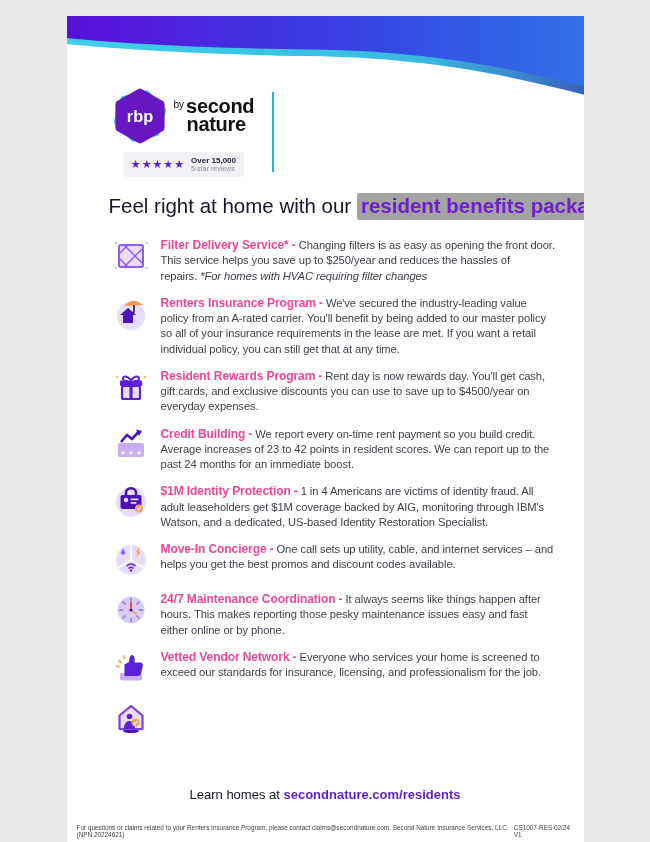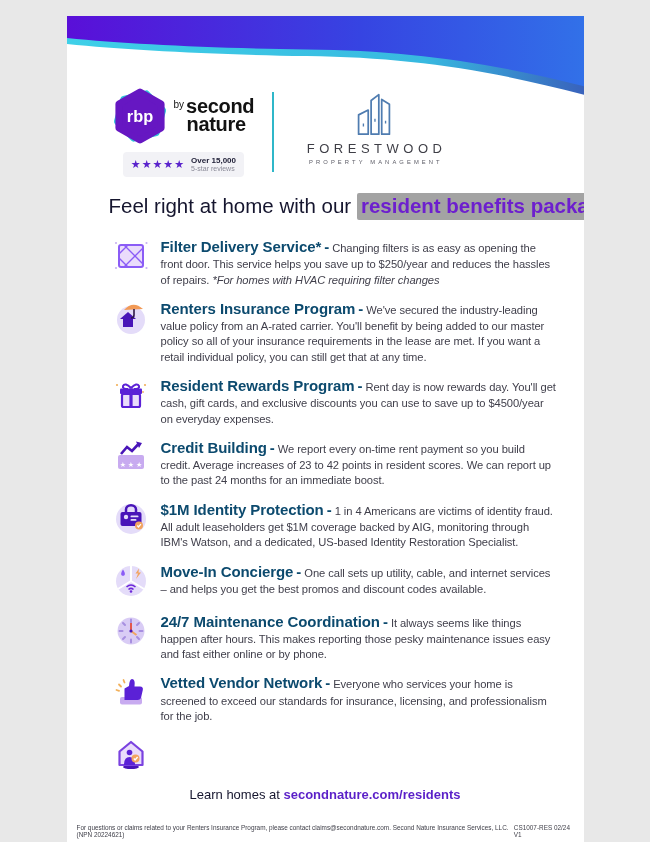--- a/index.html
+++ b/index.html
@@ -23,21 +23,21 @@
   .fw-col{display:flex;flex-direction:column;align-items:center;margin-left:10px;margin-top:-2px;}
   .fw-name{font-size:13px;letter-spacing:4.5px;color:#3e3e46;margin-top:3px;padding-left:4.5px;}
   .fw-sub{font-size:5.8px;letter-spacing:3.1px;color:#5c5c66;margin-top:3px;padding-left:3.1px;}
   .content{position:absolute;top:172px;left:0;right:0;z-index:1;}
   .title{padding:6px 30px 0 42px;font-size:20.5px;color:#15152e;white-space:nowrap;}
   .hl{color:#6d1fce;font-weight:bold;background:#a3a3a3;padding:1px 5px 3px 4px;border-radius:2px;}
   .benefits{padding:18px 26px 0 44px;}
   .item{display:flex;gap:10px;margin-bottom:10px;}
   .icon{flex:0 0 40px;width:40px;height:40px;}
   .txt{font-size:11.2px;line-height:1.36;color:#3f3e4a;padding-top:1px;letter-spacing:-0.08px;}
-  .b-title,.b-sep{font-weight:bold;color:#0c4a6e;font-size:15px;}
+  .b-title,.b-sep{font-weight:bold;color:#ec4899;font-size:12px;}
   .b-note{font-style:italic;margin-left:3px;}
   .b-note:empty{display:none;}
   .learn-more{position:absolute;bottom:56px;width:100%;text-align:center;font-size:13px;color:#15152e;z-index:1;}
   .learn-more .link{color:#5a1fc8;font-weight:bold;}
   .fine-print{position:absolute;bottom:20px;left:10px;right:10px;display:flex;justify-content:space-between;
               font-size:6.4px;color:#40404a;z-index:1;}
 </style>
 </head>
 <body>
 
@@ -84,32 +84,20 @@
         <span class="stars">★★★★★</span>
         <span class="reviews">
           <span class="reviews-b">Over 15,000</span>
           <span class="reviews-s">5-star reviews</span>
         </span>
       </div>
     </div>
 
     <div class="divider"></div>
 
-    <div class="fw-col">
-      <svg width="58" height="52" viewBox="0 0 58 54">
-        <g fill="none" stroke="#4f7cb0" stroke-width="1.8" stroke-linejoin="round">
-          <path d="M13,30 L23,25 V50 H13 Z"></path>
-          <path d="M26,15 L34,9 V50 H26 Z"></path>
-          <path d="M37,14 L45,19 V50 H37 Z"></path>
-          <path d="M18,39 v3 M30,34 v3 M41,36 v3" stroke-width="1.4"></path>
-        </g>
-      </svg>
-      <div class="fw-name">FORESTWOOD</div>
-      <div class="fw-sub">PROPERTY MANAGEMENT</div>
-    </div>
   </div>
 
   <div class="content">
 
     <div class="title">
       <span>Feel right at home with our </span><span class="hl">resident benefits package.</span>
     </div>
 
     <div class="benefits">
 

